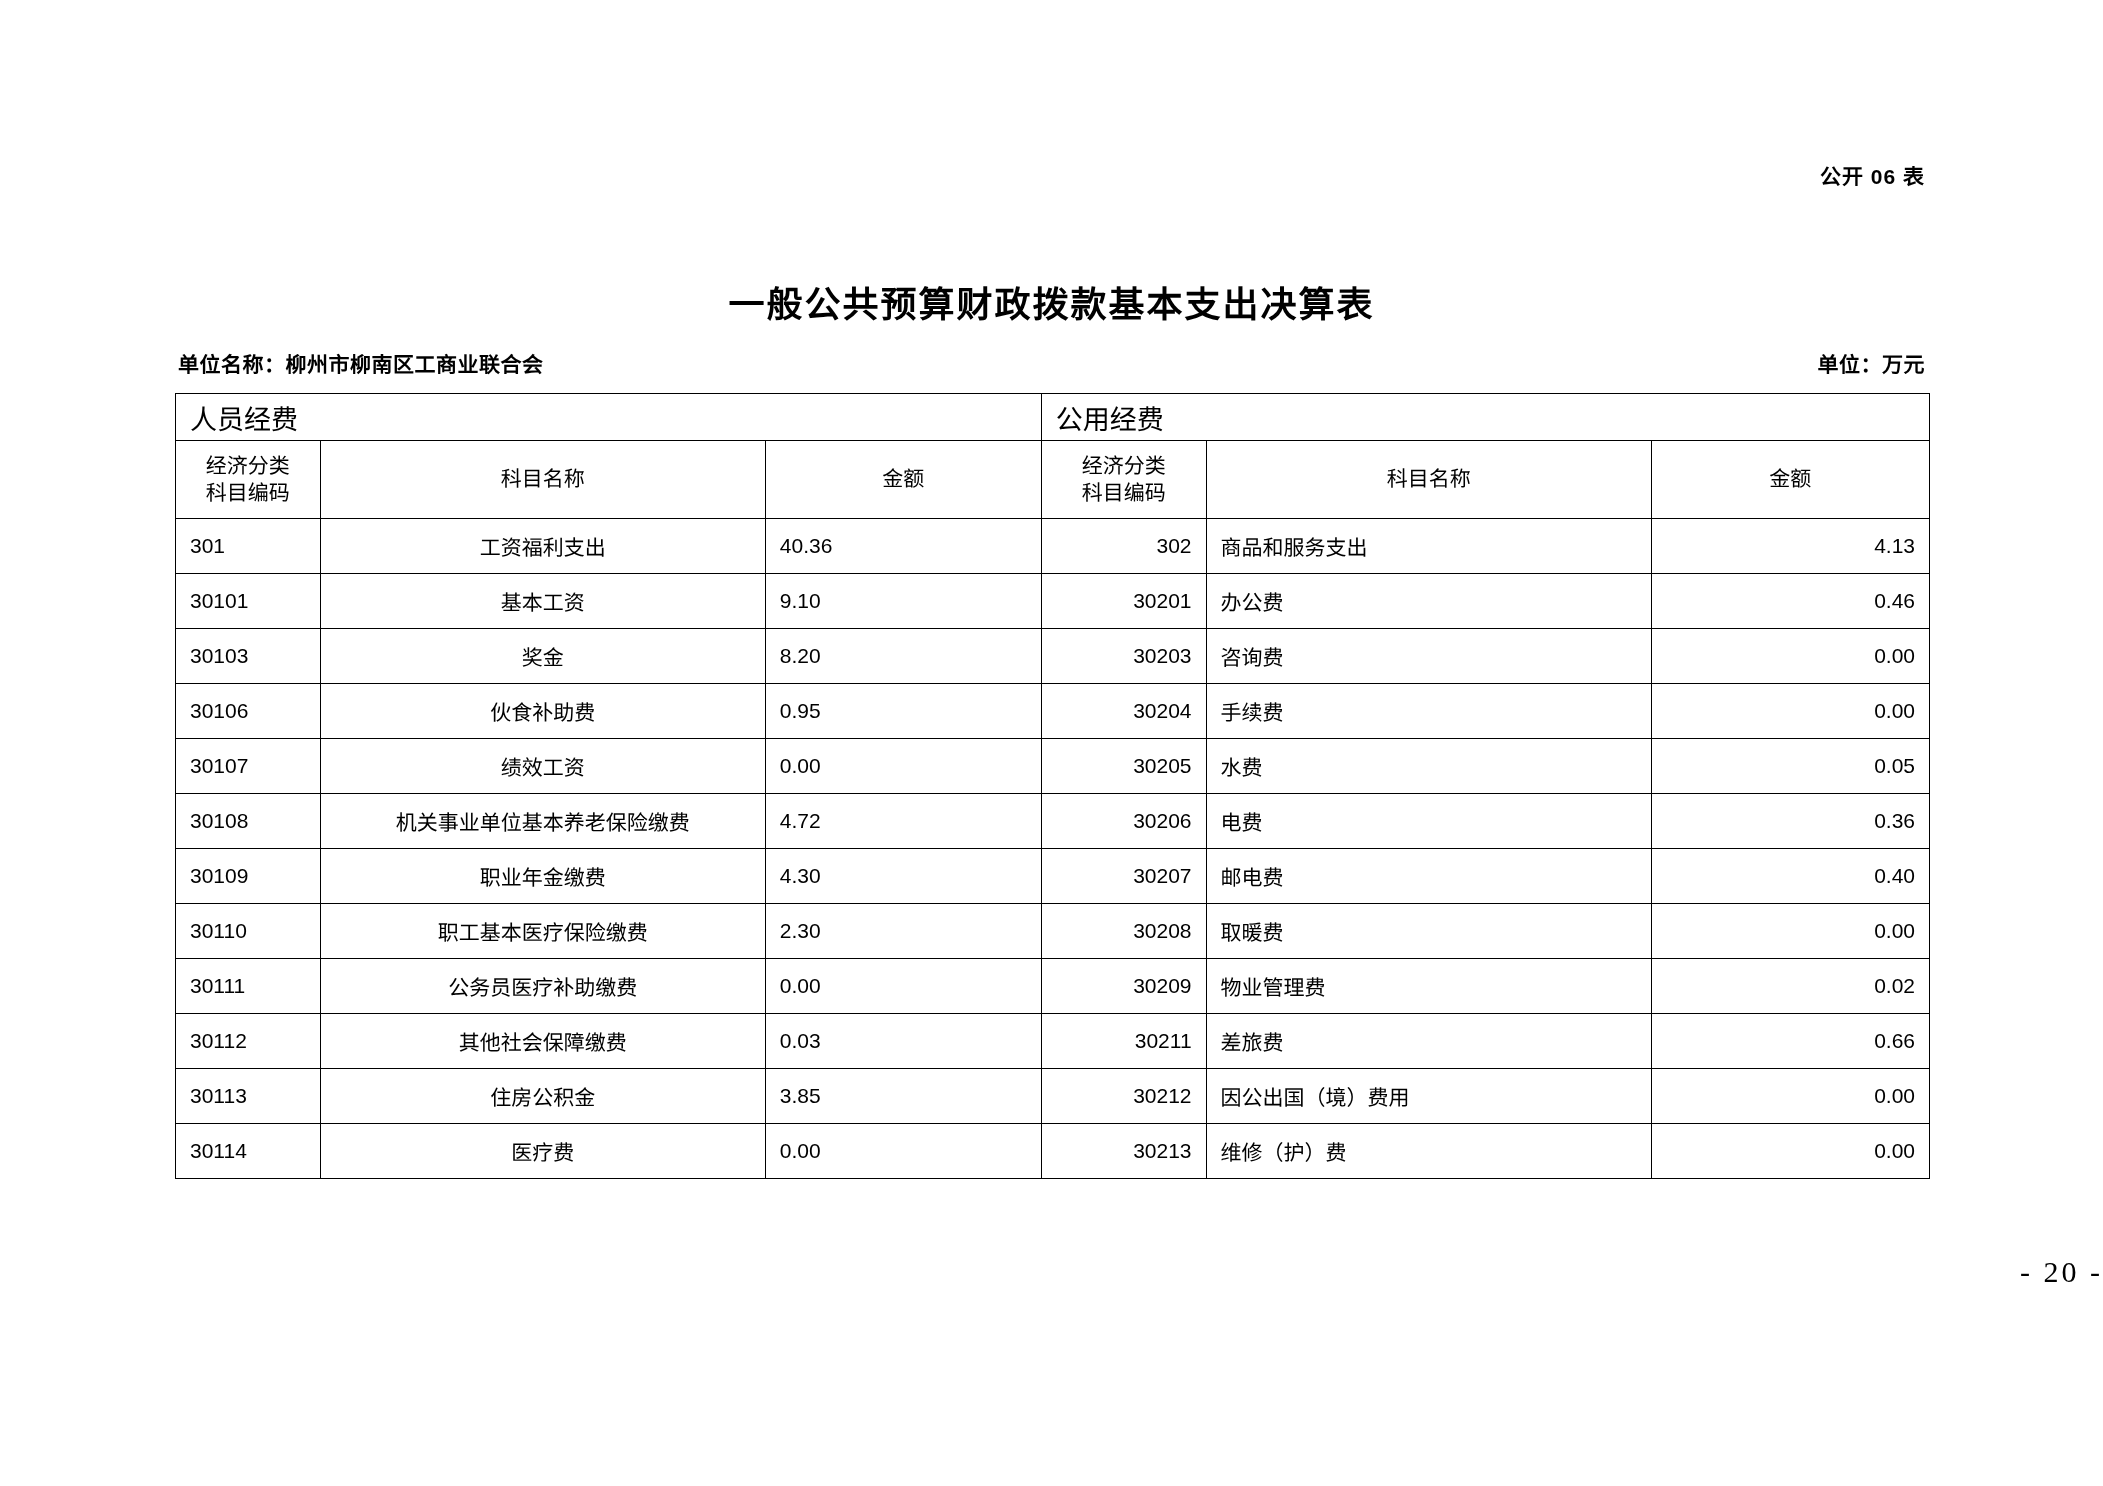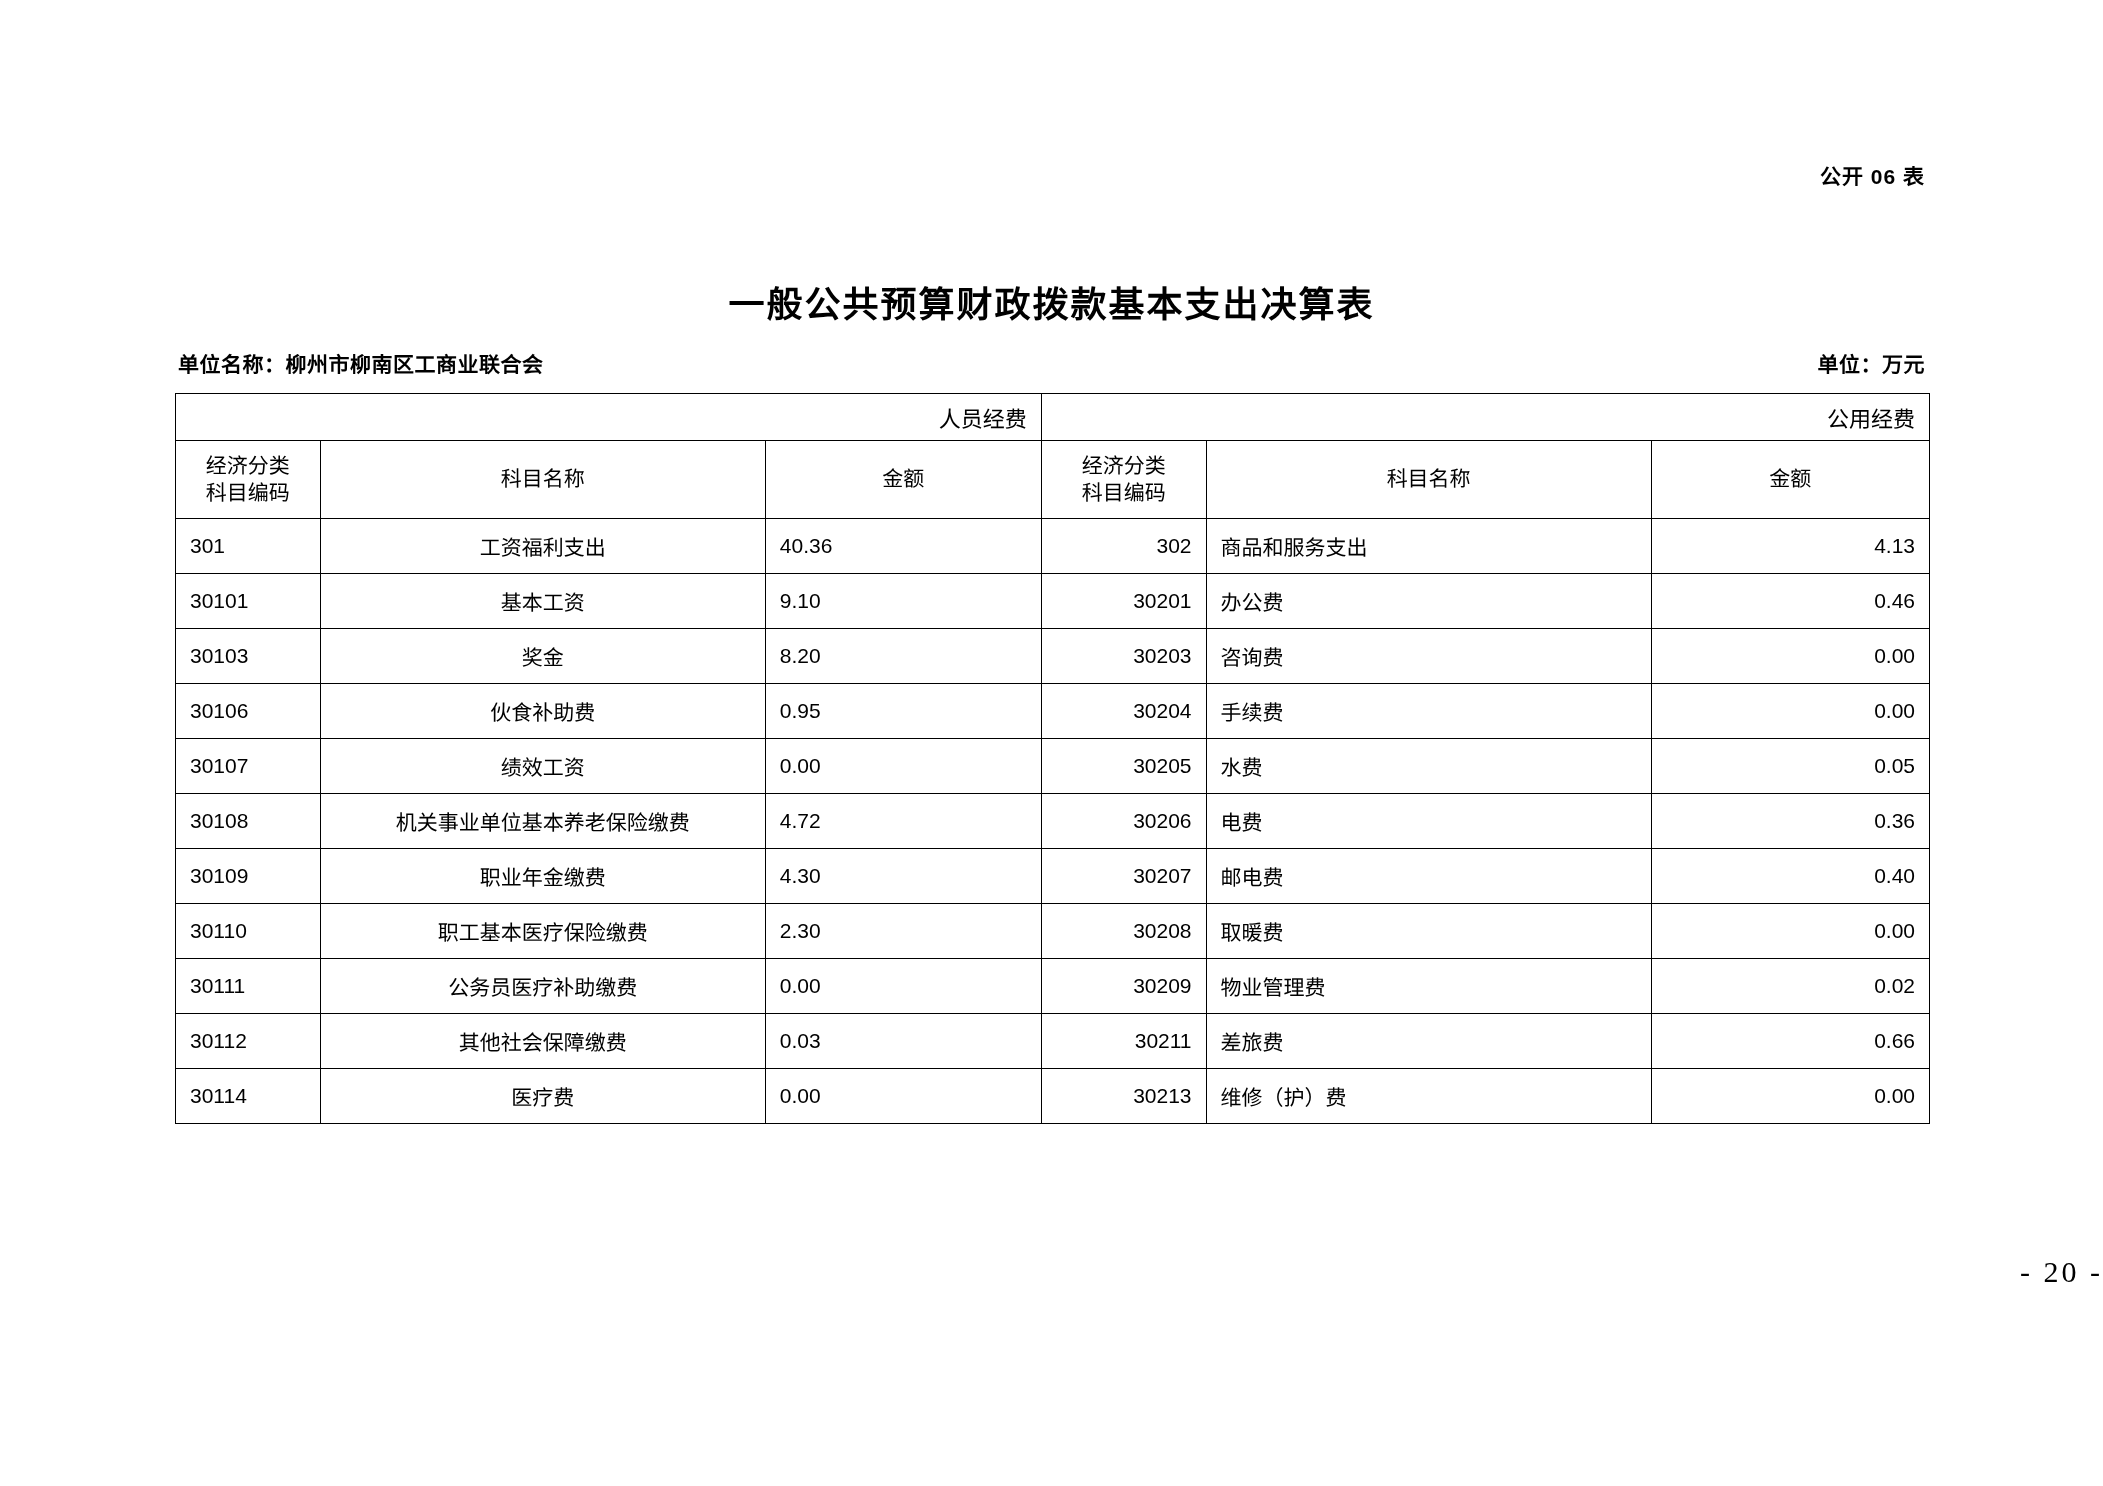--- a/index.html
+++ b/index.html
@@ -73,22 +73,22 @@
     border: 1px solid #000000;
     font-weight: normal;
     font-size: 21px;
     font-family: "Liberation Sans", "DejaVu Sans", sans-serif;
     padding: 0 14px;
     height: 55px;
     box-sizing: border-box;
   }
   table.budget th.group-head {
     height: 47px;
-    text-align: right;
-    font-size: 22px;
+    text-align: left;
+    font-size: 27px;
   }
   table.budget th.col-head {
     text-align: center;
     height: 78px;
     font-size: 21px;
     line-height: 1.25;
   }
   .c-code { width: 130px; text-align: left; }
   .c-name { width: 400px; text-align: center; }
   .c-amt  { width: 248px; text-align: left; font-family: "Liberation Mono", "DejaVu Sans Mono", monospace; font-size: 20px; }
@@ -225,20 +225,28 @@
         </tr>
         <tr>
           <td class="c-code">30112</td>
           <td class="c-name indent-1">其他社会保障缴费</td>
           <td class="c-amt">0.03</td>
           <td class="c-code2">30211</td>
           <td class="c-name2 indent-0">差旅费</td>
           <td class="c-amt2">0.66</td>
         </tr>
         <tr>
+          <td class="c-code">30113</td>
+          <td class="c-name indent-1">住房公积金</td>
+          <td class="c-amt">3.85</td>
+          <td class="c-code2">30212</td>
+          <td class="c-name2 indent-0">因公出国（境）费用</td>
+          <td class="c-amt2">0.00</td>
+        </tr>
+        <tr>
           <td class="c-code">30114</td>
           <td class="c-name indent-1">医疗费</td>
           <td class="c-amt">0.00</td>
           <td class="c-code2">30213</td>
           <td class="c-name2 indent-0">维修（护）费</td>
           <td class="c-amt2">0.00</td>
         </tr>
       </tbody>
   </table>
 

